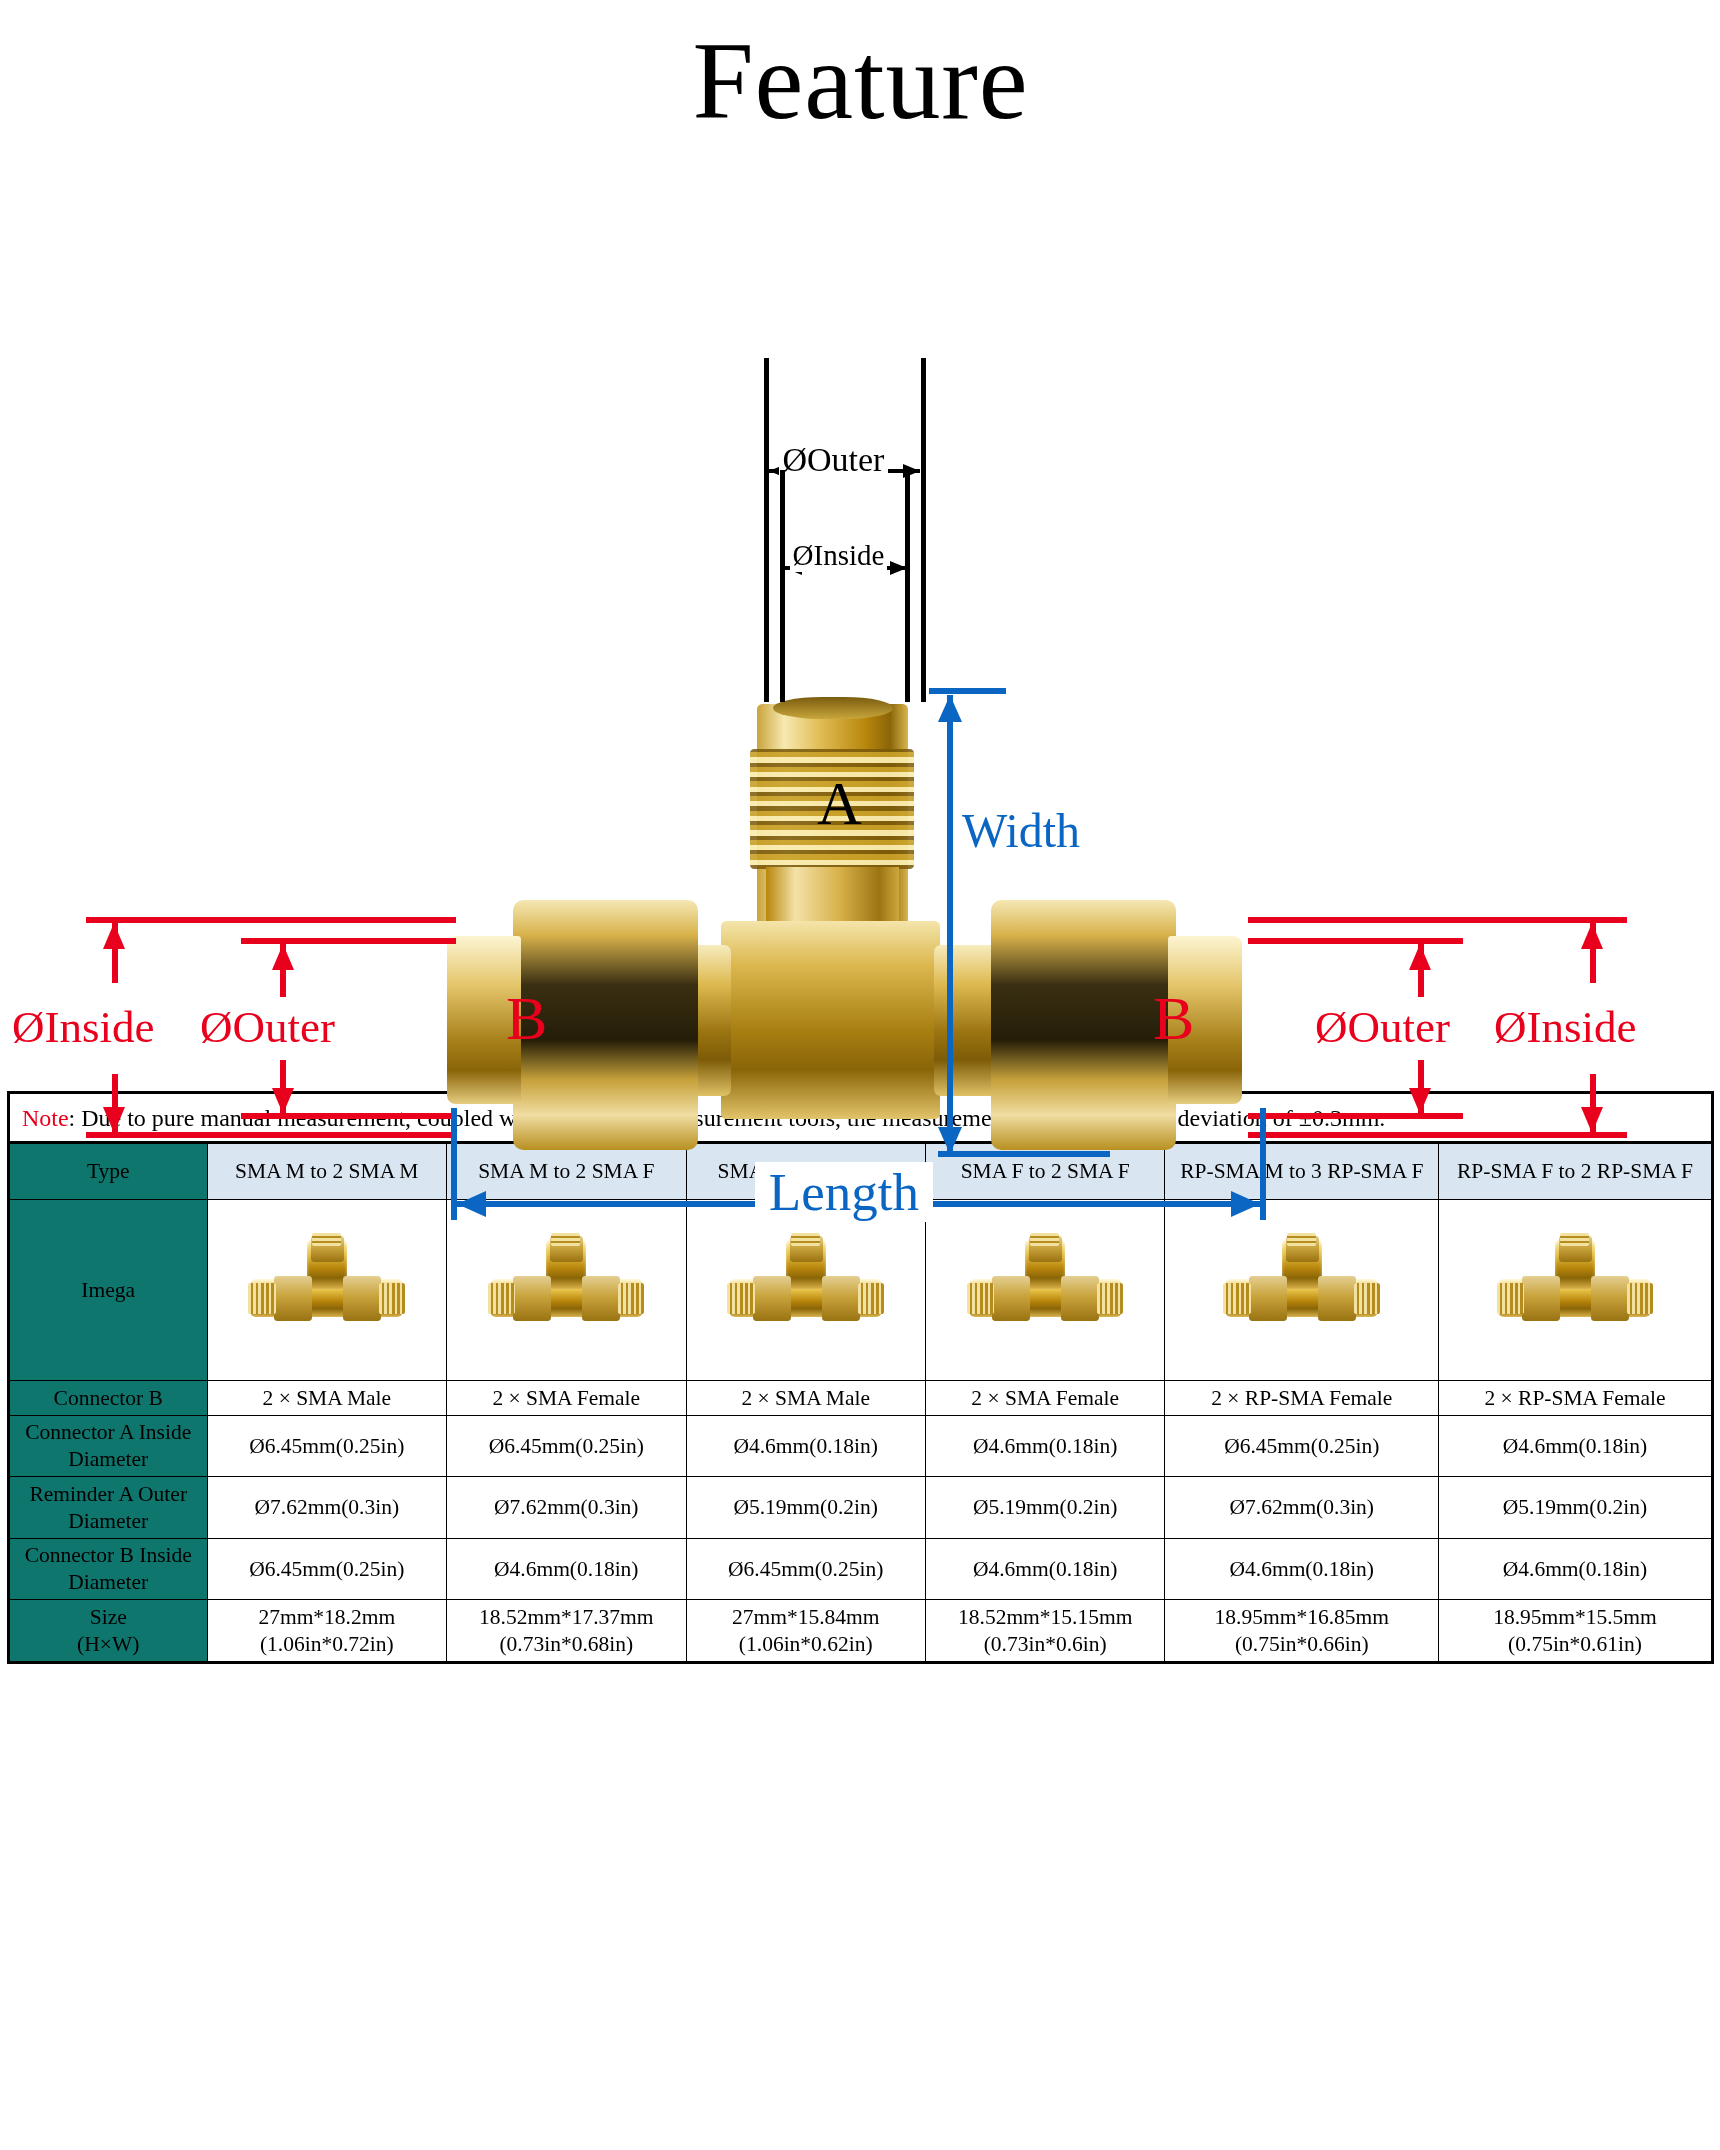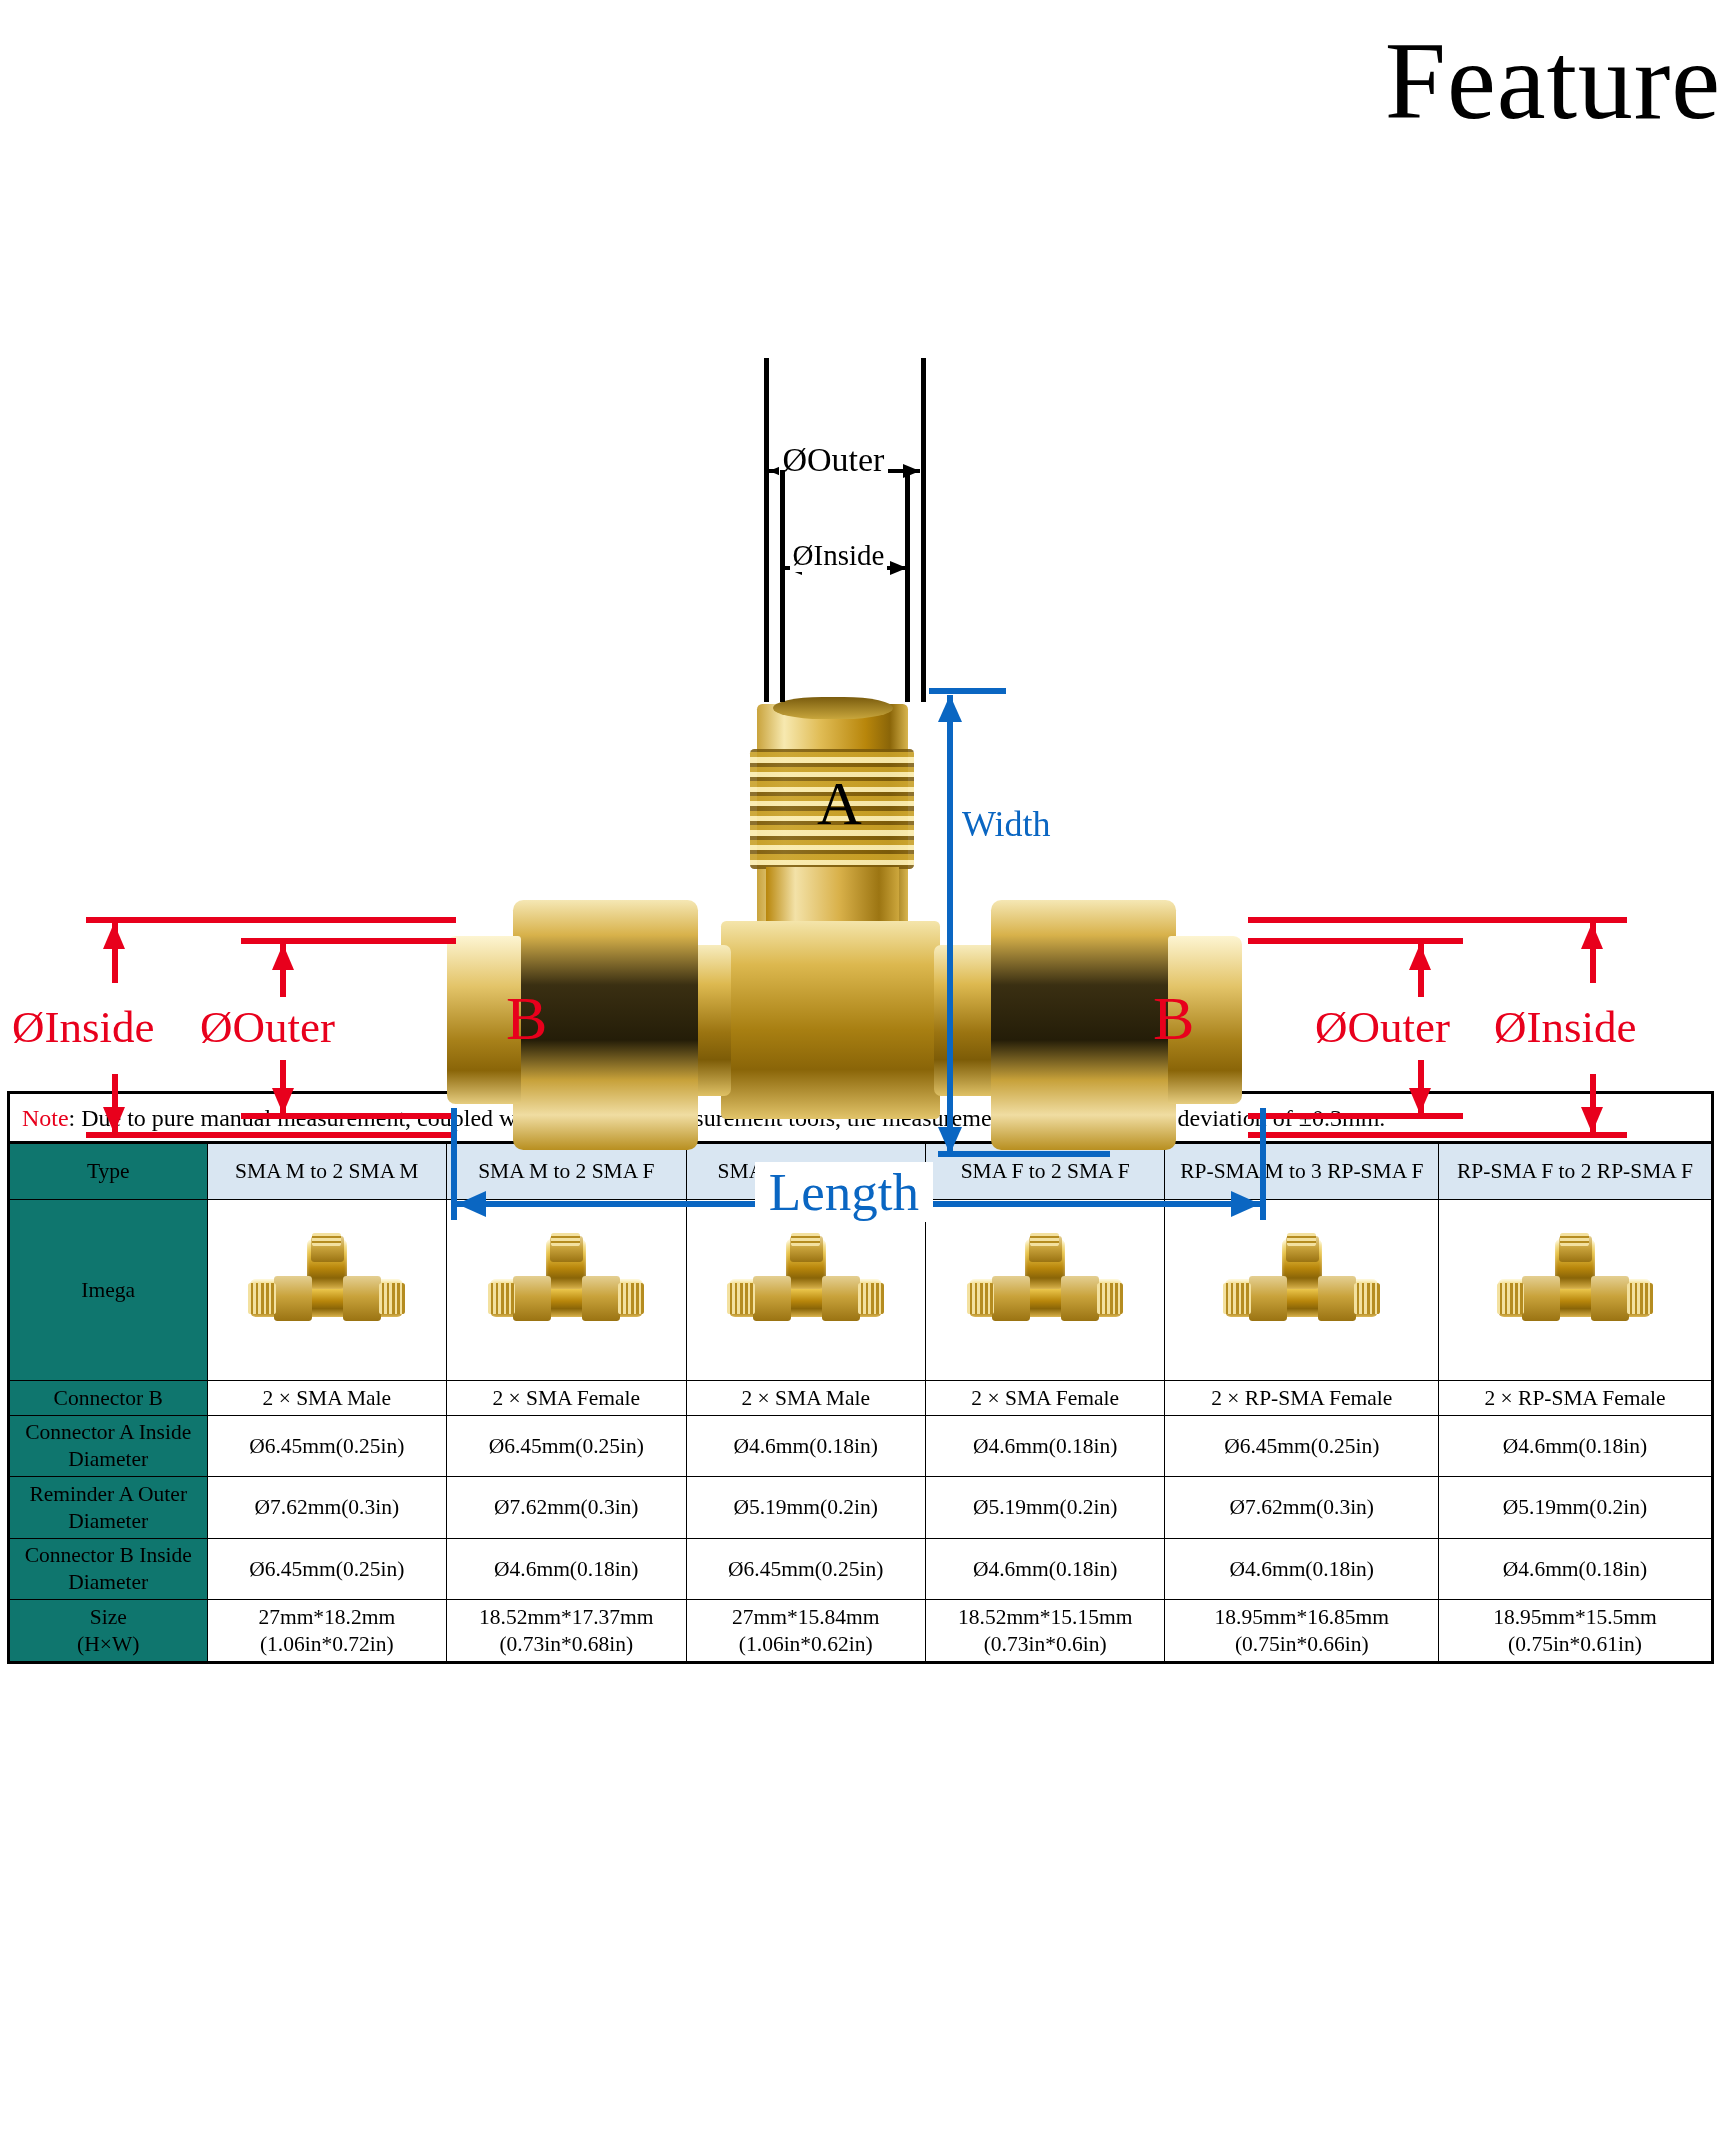--- a/index.html
+++ b/index.html
@@ -6,21 +6,21 @@
   html, body { margin: 0; padding: 0; }
   body {
     width: 1721px; height: 2151px;
     background: #ffffff;
     font-family: "Liberation Serif", "DejaVu Serif", serif;
     overflow: hidden;
   }
 
   
   #page-title {
-    text-align: right;
+    text-align: center;
     font-size: 110px;
     line-height: 1;
     font-weight: 400;
     color: #000;
     padding-top: 26px;
     letter-spacing: 0.9px;
   }
 
   
   #diagram {
@@ -211,21 +211,21 @@
   <div class="ah ah-up-red" style="left:1581px;top:787px;"></div>
   <div class="bar-red" style="left:1590px;top:938px;width:6px;height:59px;"></div>
   <div class="ah ah-down-red" style="left:1581px;top:971px;"></div>
   <div class="lbl red" style="left:1494px;top:865px;font-size:45px;">ØInside</div>
 
   <div class="bar-blue" style="left:929px;top:552px;width:77px;height:6px;"></div>
   <div class="bar-blue" style="left:938px;top:1015px;width:172px;height:6px;"></div>
   <div class="bar-blue" style="left:947px;top:559px;width:6px;height:459px;"></div>
   <div class="ah ah-up-blue" style="left:938px;top:559px;"></div>
   <div class="ah ah-down-blue" style="left:938px;top:991px;"></div>
-  <div class="lbl blue" style="left:962px;top:667px;font-size:36px;">Width</div>
+  <div class="lbl blue" style="left:962px;top:667px;font-size:48px;">Width</div>
 
   <div class="bar-blue" style="left:451px;top:972px;width:6px;height:112px;"></div>
   <div class="bar-blue" style="left:1260px;top:972px;width:6px;height:112px;"></div>
   <div class="bar-blue" style="left:457px;top:1065px;width:804px;height:6px;"></div>
   <div class="ah ah-left-blue" style="left:457px;top:1055px;"></div>
   <div class="ah ah-right-blue" style="left:1231px;top:1055px;"></div>
   <div class="lbl blue" style="left:755px;top:1026px;font-size:53px;background:#fff;padding:0 13.8px;">Length</div>
 </div>
 
 <div id="spec-table-wrap">

